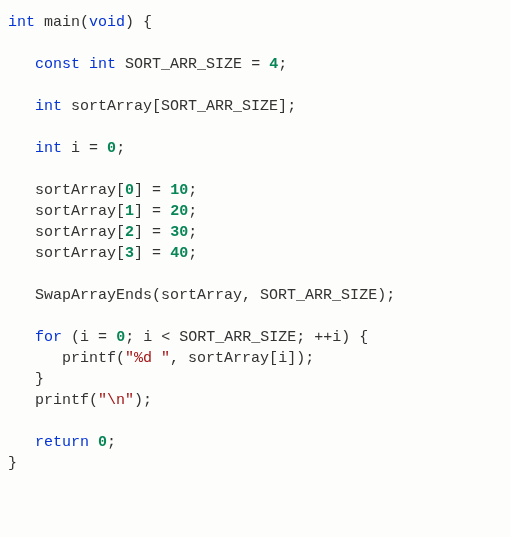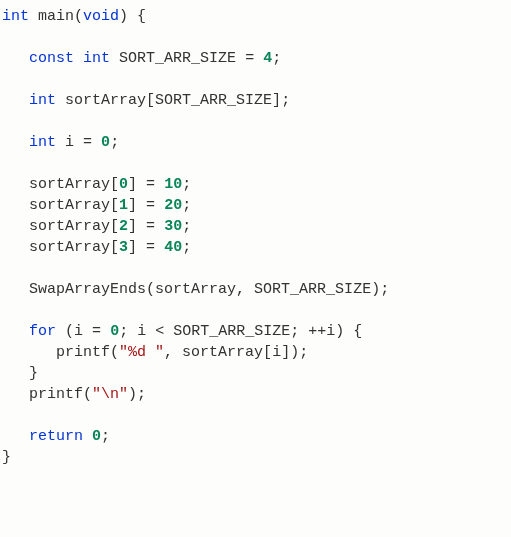--- a/index.html
+++ b/index.html
@@ -8,21 +8,21 @@
     background: #fdfdfb;
     font-family: Consolas, "Courier New", monospace;
     font-size: 15px;
     line-height: 21px;
     color: #333;
     width: 511px;
     height: 537px;
     box-sizing: border-box;
   }
   pre {
-    margin: 2px;
+    margin: 8px;
     font-family: inherit;
   }
   .kw   { color: #0433d6; }
   .num  { color: #098658; font-weight: bold; }
   .str  { color: #a31515; }
   .id   { color: #333; }
   .fn   { color: #333; }
   .line { white-space: pre; }
 </style>
 </head>

